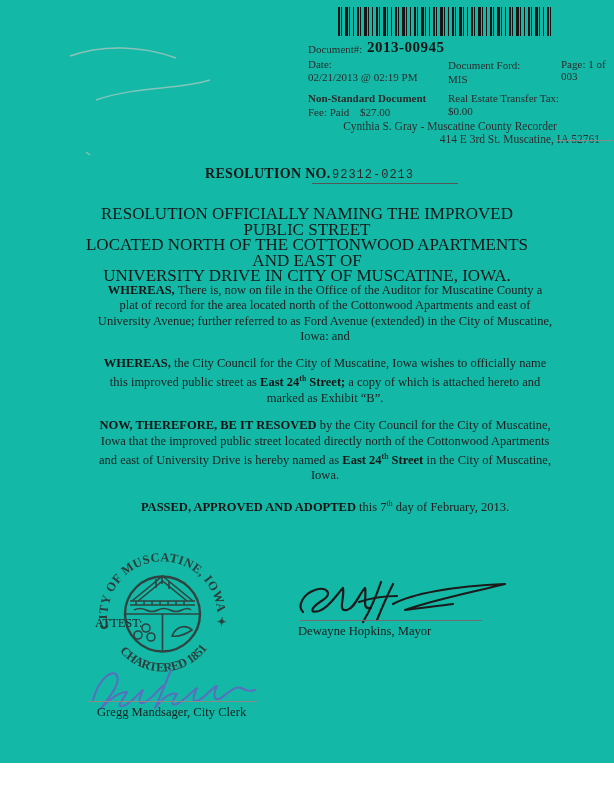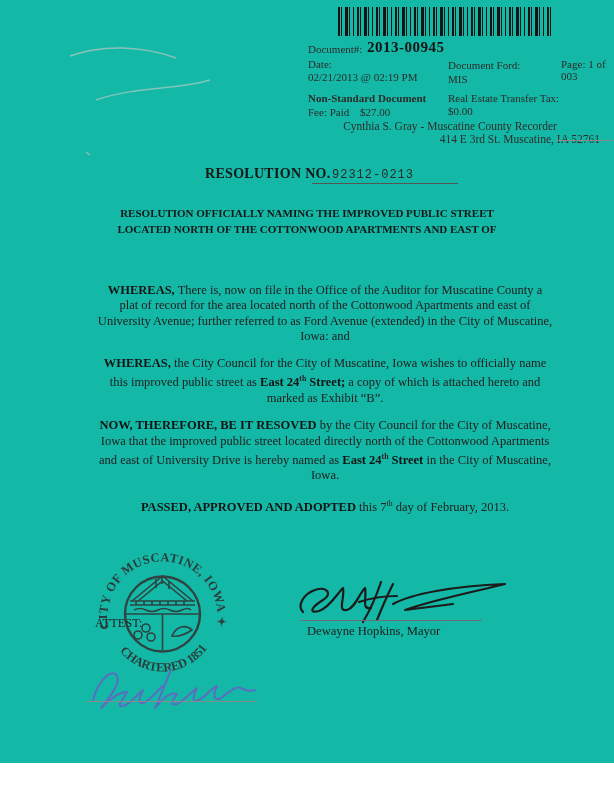--- a/index.html
+++ b/index.html
@@ -11,21 +11,21 @@
   .h-label{font-size:11px;color:#2b2b2b;}
   .h-bold{font-weight:bold;}
   .docnum{font-size:15px;font-weight:bold;letter-spacing:.5px;color:#151515;}
   .center{text-align:center;}
   .recorder{font-size:11.5px;color:#2d2d2d;}
   .prepared{font-size:9px;color:#383838;text-decoration:underline;}
   .resno-label{font-size:14px;font-weight:bold;letter-spacing:.3px;color:#161616;}
   .resno-num{font-family:"Liberation Mono", monospace;font-size:12px;letter-spacing:1px;color:#2a2a2a;}
   .rule{border-top:1px solid #555;height:0;}
   .rule-light{border-top:1px solid #8a8a8a;height:0;}
-  .title{font-size:11px;font-weight:bold;line-height:15.5px;color:#161616;}
+  .title{font-size:17px;font-weight:normal;line-height:15.5px;color:#161616;}
   .body-text{font-size:12.5px;line-height:15.3px;color:#202020;width:456px;}
   .body-text p{margin:12px 0 12px 0;text-align:center;}
   .body-text b{color:#131313;}
   sup.b{font-size:.62em;font-weight:bold;}
   sup.n{font-size:.62em;}
   .council{font-size:12.4px;color:#1d1d1d;line-height:15px;}
   .sigline{border-top:1px solid #6f6f6f;height:0;}
   .signame{font-size:12.6px;color:#1c1c1c;}
   .attest{font-size:12.4px;color:#222;}
   .barcode{
@@ -70,41 +70,42 @@
   <div class="abs rule-light" style="left:556px;top:140px;width:57px;"></div>
 
 
   <span class="abs resno-label" style="left:205px;top:166px;">RESOLUTION NO.</span>
   <span class="abs resno-num" style="left:332px;top:168px;">92312-0213</span>
   <div class="abs rule" style="left:312px;top:183px;width:146px;"></div>
 
   <div class="abs title center" style="left:72px;top:206px;width:470px;">
     <div>RESOLUTION OFFICIALLY NAMING THE IMPROVED PUBLIC STREET</div>
     <div>LOCATED NORTH OF THE COTTONWOOD APARTMENTS AND EAST OF</div>
+    <div>UNIVERSITY DRIVE IN CITY OF MUSCATINE, IOWA.</div>
   </div>
 
   <div class="abs body-text" style="left:97px;top:271px;">
     <p><b>WHEREAS,</b><span> There is, now on file in the Office of the Auditor for Muscatine County a plat of record for the area located north of the Cottonwood Apartments and east of University Avenue; further referred to as Ford Avenue (extended) in the City of Muscatine, Iowa:  and</span></p>
     <p><b>WHEREAS,</b><span> the City Council for the City of Muscatine, Iowa wishes to officially name this improved public street as </span><b>East 24</b><sup class="b">th</sup><b> Street;</b><span> a copy of which is attached hereto and marked as Exhibit “B”.</span></p>
     <p><b>NOW, THEREFORE, BE IT RESOVED</b><span> by the City Council for the City of Muscatine, Iowa that the improved public street located directly north of the Cottonwood Apartments and east of University Drive is hereby named as </span><b>East 24</b><sup class="b">th</sup><b> Street</b><span> in the City of Muscatine, Iowa.</span></p>
     <p><b>PASSED, APPROVED AND ADOPTED</b><span> this 7</span><sup class="n">th</sup><span> day of February, 2013.</span></p>
   </div>
 
 
   <svg class="abs" style="left:293px;top:578px;" width="225" height="48" viewBox="0 0 225 48">
     <g stroke="#1b1b1b" stroke-width="2.2" fill="none" stroke-linecap="round" stroke-linejoin="round">
       <path d="M10 34 C4 28 10 16 22 12 C34 8 40 16 30 22 C20 28 14 36 26 33 C36 30 44 16 50 10 C52 20 44 34 54 32 C62 30 66 16 72 10 C74 20 68 32 78 30"></path>
       <path d="M88 4 C84 16 76 34 70 44"></path>
       <path d="M100 6 C94 18 88 32 84 42"></path>
       <path d="M66 24 C78 20 92 18 104 18"></path>
       <path d="M100 26 C118 16 160 8 212 6 C180 14 140 22 112 32 C126 30 146 28 160 26"></path>
     </g>
   </svg>
   <div class="abs sigline" style="left:300px;top:620px;width:182px;"></div>
-  <div class="abs signame" style="left:307px;top:624px;">Dewayne Hopkins, Mayor</div>
+  <div class="abs signame" style="left:298px;top:624px;">Dewayne Hopkins, Mayor</div>
 
   <div class="abs attest" style="left:63px;top:616px;margin-left:32px;">ATTEST:</div>
 
   <svg class="abs" style="left:90px;top:544px;" width="145" height="145" viewBox="0 0 145 145">
     <defs>
       <path id="sealTop" d="M19.4 86.7 A55 55 0 1 1 125.6 86.7"></path>
       <path id="sealBottom" d="M28.6 105.6 A55 55 0 0 0 116.4 105.6"></path>
     </defs>
     <g opacity="0.88">
       <text font-family="Liberation Serif, serif" font-size="12.5" font-weight="bold" fill="#2e2e2e" letter-spacing="1.2">
@@ -133,14 +134,15 @@
     </g>
   </svg>
 
   <svg class="abs" style="left:83px;top:662px;" width="180" height="50" viewBox="0 0 180 50">
     <g stroke="#5b6dc0" stroke-width="2" fill="none" stroke-linecap="round" stroke-linejoin="round">
       <path d="M10 38 C16 16 30 6 34 14 C38 22 24 38 18 46 C26 38 36 30 44 30 C40 38 32 46 40 44 C48 42 54 32 60 28 C56 36 54 44 62 40 C70 36 76 26 80 24"></path>
       <path d="M88 8 C82 22 76 38 72 46 C80 36 88 30 94 32 C90 38 86 44 94 42 C102 38 108 30 114 26 C110 34 108 42 116 38 C124 34 128 26 134 24 C130 32 130 40 138 36 C146 30 152 24 158 26 C162 28 166 30 172 28"></path>
     </g>
   </svg>
   <div class="abs sigline" style="left:87px;top:701px;border-top-color:#8a8a8a;width:170px;"></div>
+  <div class="abs signame" style="left:97px;top:705px;">Gregg Mandsager, City Clerk</div>
 
 </div>
 
 </body></html>

